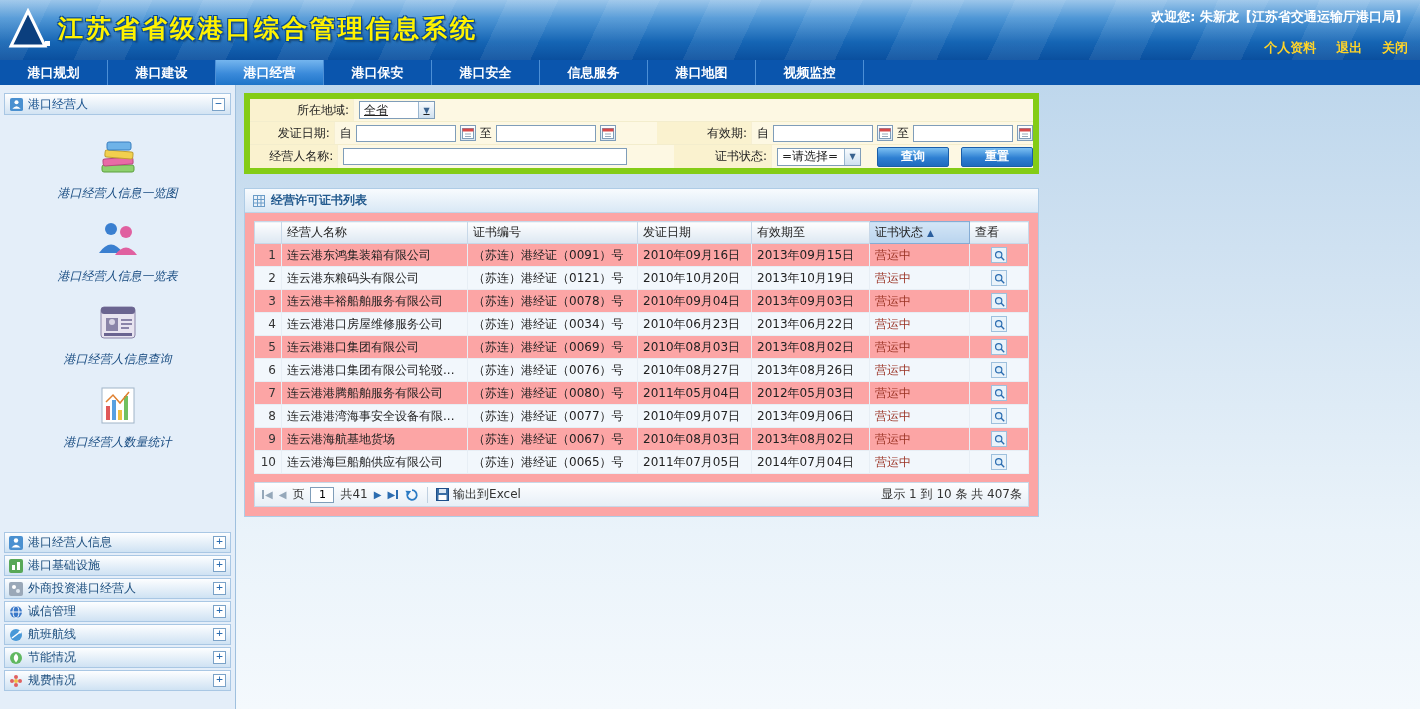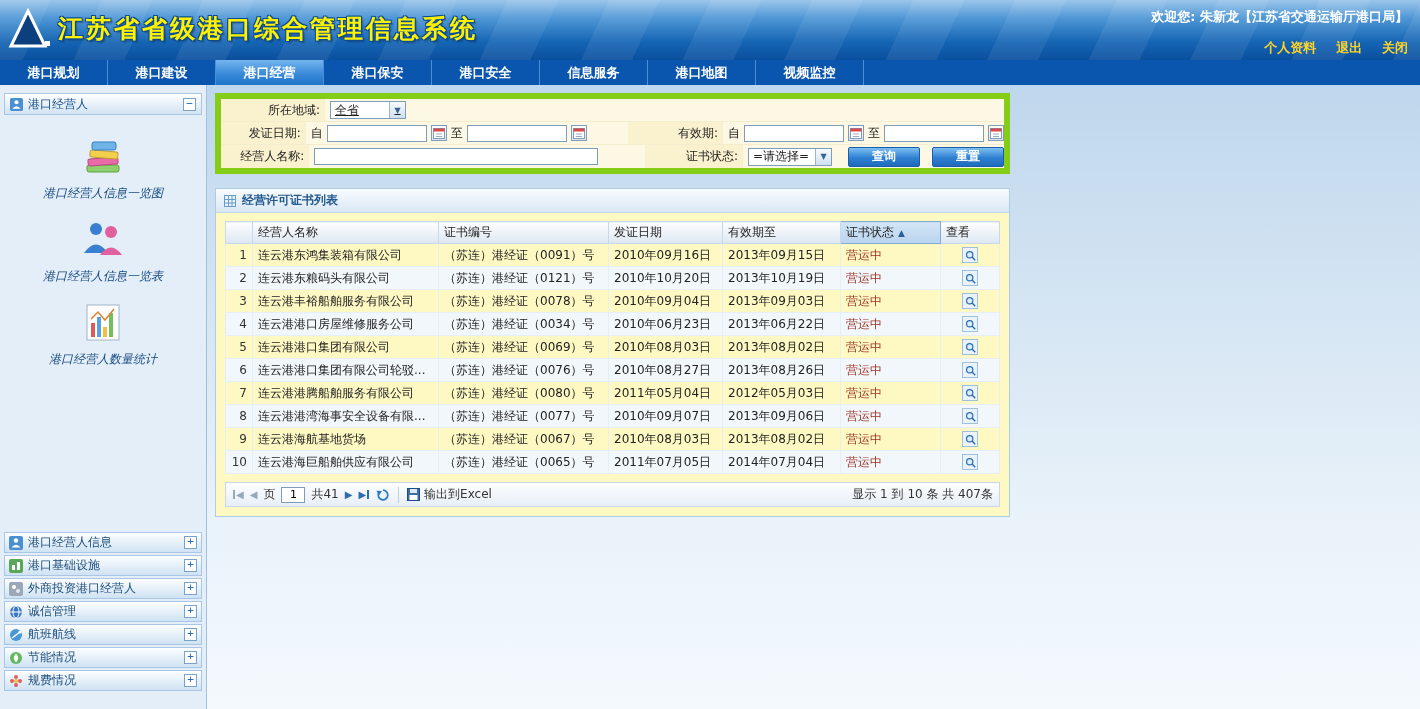--- a/index.html
+++ b/index.html
@@ -42,21 +42,21 @@
   .tab {
     width:108px; display:flex; align-items:center; justify-content:center;
     color:#fff; font-weight:bold; font-size:13px; cursor:pointer;
     border-right:1px solid #4c8fd6;
   }
   .tab.active { background: linear-gradient(180deg,#74b5ee 0%,#3a8ada 55%,#1e74c8 100%); }
   
   .bodywrap { display:flex; height:624px; }
   
   .sidebar {
-    width:207px; background:#e4eef9; border-right:1px solid #9fc0de;
+    width:236px; background:#e4eef9; border-right:1px solid #9fc0de;
     padding-top:8px; display:flex; flex-direction:column;
   }
   .side-hdr {
     height:22px; margin:0 4px 2px; border:1px solid #a9c7e4;
     background:linear-gradient(180deg,#ffffff,#d2e3f3);
     display:flex; align-items:center; padding:0 5px; gap:5px;
   }
   .side-hdr .hlabel { flex:1; color:#17508c; }
   .sq-btn {
     width:13px; height:13px; border:1px solid #7aa2c8; background:#fff;
@@ -116,21 +116,21 @@
     display:flex; align-items:center; justify-content:center;
   }
   .btn {
     width:72px; height:20px; border:1px solid #1a5ea8; border-radius:2px;
     background:linear-gradient(180deg,#7cc0f2,#2e7fd2 55%,#1f6bbd);
     color:#fff; font-size:12px; font-weight:bold; cursor:pointer; font-family:inherit;
   }
   .btn.search { margin-left:12px; }
   .btn.reset { margin-left:8px; }
   
-  .results { width:795px; margin-top:14px; border:1px solid #aecce6; background:#fef9c3; }
+  .results { width:795px; margin-top:14px; border:1px solid #aecce6; background:#fca5a5; }
   .panel-titlebar {
     height:24px; background:linear-gradient(180deg,#f8fbfe,#d9e8f5);
     border-bottom:1px solid #bed4e8; display:flex; align-items:center; padding:0 8px; gap:6px;
   }
   .panel-title { font-weight:bold; color:#235a8e; }
   .table-wrap { padding:8px 9px 0; }
   table { width:100%; border-collapse:collapse; table-layout:fixed; }
   col.c-num { width:27px; } col.c-name { width:186px; } col.c-cert { width:170px; }
   col.c-date { width:114px; } col.c-valid { width:118px; } col.c-status { width:100px; }
   col.c-view { width:auto; }
@@ -232,20 +232,35 @@
       <div class="menu-item">
         <span class="iconwrap">
           <svg width="46" height="42" viewBox="0 0 46 42">
             <circle cx="16" cy="10" r="6" fill="#3a7fd0"></circle>
             <path d="M4 34 q12 -17 24 0 z" fill="#3a7fd0"></path>
             <circle cx="31" cy="13" r="6" fill="#e060a0"></circle>
             <path d="M20 36 q11 -15 22 0 z" fill="#e060a0"></path>
           </svg>
         </span>
         <span class="mlabel">港口经营人信息一览表</span>
+      </div>
+      <div class="menu-item">
+        <span class="iconwrap">
+          <svg width="46" height="42" viewBox="0 0 46 42">
+            <rect x="6" y="5" width="34" height="31" rx="3" fill="#e8e4f0" stroke="#8a84a8"></rect>
+            <rect x="6" y="5" width="34" height="7" rx="3" fill="#6a6490"></rect>
+            <rect x="11" y="16" width="12" height="13" fill="#8a84a8"></rect>
+            <circle cx="17" cy="20" r="3" fill="#d8d4e4"></circle>
+            <rect x="26" y="17" width="11" height="2" fill="#8a84a8"></rect>
+            <rect x="26" y="21" width="11" height="2" fill="#8a84a8"></rect>
+            <rect x="26" y="25" width="8" height="2" fill="#8a84a8"></rect>
+            <rect x="9" y="31" width="28" height="3" fill="#6a6490"></rect>
+          </svg>
+        </span>
+        <span class="mlabel">港口经营人信息查询</span>
       </div>
       <div class="menu-item">
         <span class="iconwrap">
           <svg width="46" height="42" viewBox="0 0 46 42">
             <rect x="7" y="3" width="32" height="35" fill="#ffffff" stroke="#a0b4c8"></rect>
             <rect x="11" y="21" width="4" height="14" fill="#e05858"></rect>
             <rect x="17" y="15" width="4" height="20" fill="#58a0e0"></rect>
             <rect x="23" y="25" width="4" height="10" fill="#f0c040"></rect>
             <rect x="29" y="11" width="4" height="24" fill="#70c060"></rect>
             <polyline points="11,17 18,10 25,18 34,7" fill="none" stroke="#e08030" stroke-width="1.5"></polyline>

